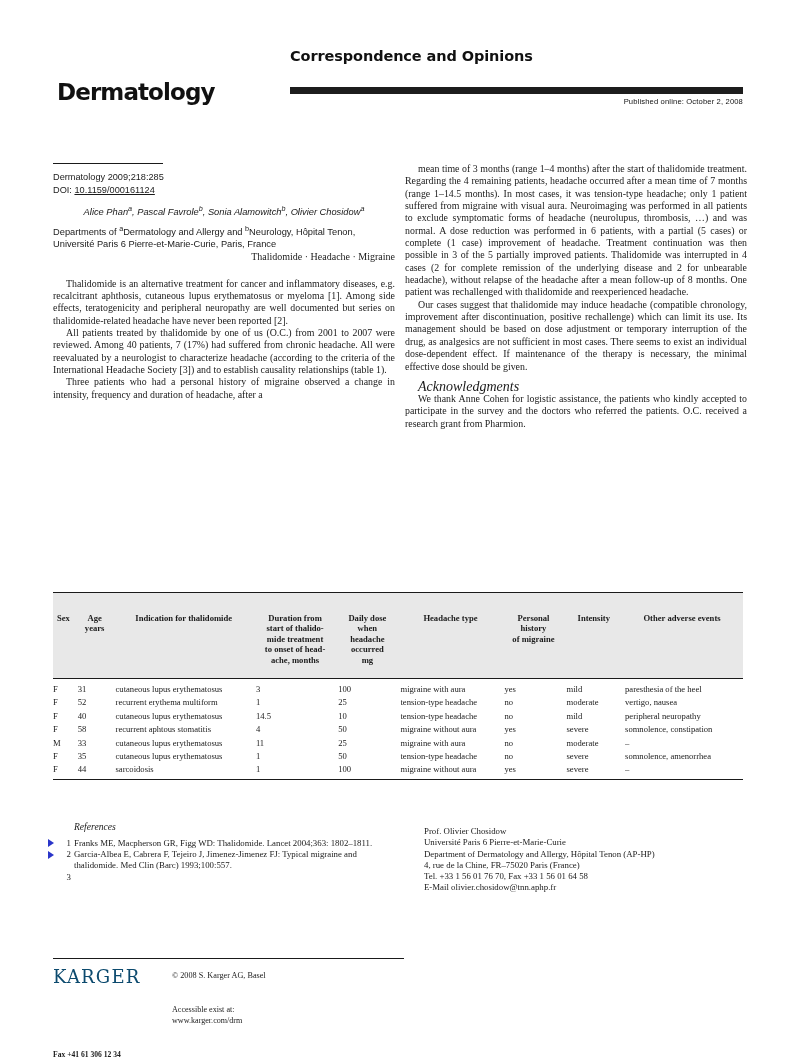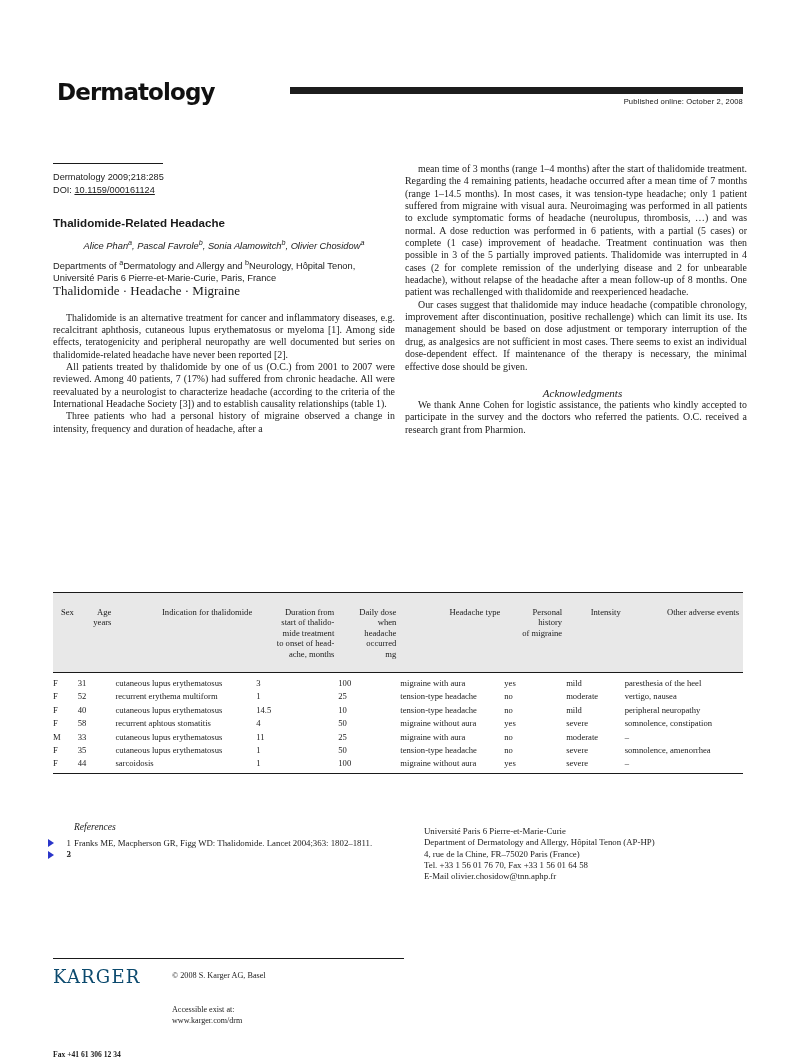--- a/index.html
+++ b/index.html
@@ -119,39 +119,39 @@
   }
   sup { font-size: 7.2px; vertical-align: super; line-height: 0; }
 
   .kw-head {
     font-style: italic;
     font-size: 9.9px;
     margin: 26px 0 0 0;
     text-align: left;
   }
   .kw-list {
-    font-size: 13px;
+    font-size: 10px;
     line-height: 12.3px;
     margin: 1px 0 0 0;
-    text-align: left;
+    text-align: right;
   }
   p.body-p {
     margin: 0;
     text-indent: 13px;
     font-size: 9.9px;
     line-height: 12.35px;
     text-align: justify;
   }
   p.body-p.first { margin-top: 14px; }
 
   .sec-head {
     font-style: italic;
-    font-size: 11px;
-    margin: 14px 0 0 13px;
-    text-align: center;
+    font-size: 14px;
+    margin: 8px 0 0 13px;
+    text-align: left;
   }
 
   
   .table-wrap {
     position: absolute;
     left: 53px;
     top: 592px;
     width: 690px;
   }
   .table-caption {
@@ -161,24 +161,24 @@
   }
   .table-caption b { font-weight: bold; }
   table.data {
     border-collapse: collapse;
     width: 690px;
     font-family: "Liberation Serif", serif;
     font-size: 8.6px;
   }
   table.data thead tr { background: #e8e8e8; }
   table.data thead th {
-    font-weight: normal;
-    text-align: right;
+    font-weight: bold;
+    text-align: center;
     vertical-align: top;
-    padding: 14px 4px 3px 0;
+    padding: 20px 4px 3px 0;
     line-height: 10.4px;
     border-top: 1.3px solid #1a1a1a;
     border-bottom: 1.3px solid #1a1a1a;
     height: 62px;
   }
   table.data tbody td {
     text-align: left;
     vertical-align: top;
     padding: 1.4px 4px 1.4px 0;
     line-height: 10.6px;
@@ -287,34 +287,34 @@
     font-size: 8.1px;
     line-height: 11px;
   }
 </style>
 </head>
 <body>
 
 <div class="page">
 
   <div class="masthead">
+    <div class="running-head">Correspondence and Opinions</div>
     <div class="journal-logo">Dermatology</div>
     <div class="masthead-rule"></div>
     <div class="pub-online">Published online: October 2, 2008</div>
   </div>
 
   <div class="col col-left">
     <div class="topline"></div>
 
     <div class="cite">
       <div>Dermatology 2009;218:285</div>
       <div><span>DOI: </span><span class="doi-link">10.1159/000161124</span></div>
     </div>
 
-    <div class="article-title">Thalidomide-Related Headache</div>
 
     <div class="authors">
       <span>Alice Phan</span><sup>a</sup><span>, </span><span>Pascal Favrole</span><sup>b</sup><span>, </span><span>Sonia Alamowitch</span><sup>b</sup><span>, </span><span>Olivier Chosidow</span><sup>a</sup>
     </div>
 
     <div class="affiliation"><span>Departments of </span><sup>a</sup><span>Dermatology and Allergy and </span><sup>b</sup><span>Neurology, Hôpital Tenon, Université Paris 6 Pierre-et-Marie-Curie, Paris, France</span></div>
 
     <div class="kw-list">Thalidomide · Headache · Migraine</div>
 
     <p class="body-p first">Thalidomide is an alternative treatment for cancer and inflammatory diseases, e.g. recalcitrant aphthosis, cutaneous lupus erythematosus or myeloma [1]. Among side effects, teratogenicity and peripheral neuropathy are well documented but series on thalidomide-related headache have never been reported [2].</p>
@@ -437,28 +437,30 @@
 
     <div class="ref-item">
       <span class="ref-marker"></span>
       <span class="ref-num">1</span>
       <span>Franks ME, Macpherson GR, Figg WD: Thalidomide. Lancet 2004;363: 1802–1811.</span>
     </div>
 
     <div class="ref-item">
       <span class="ref-marker"></span>
       <span class="ref-num">2</span>
+      <span>Garcia-Albea E, Cabrera F, Tejeiro J, Jimenez-Jimenez FJ: Typical migraine and thalidomide. Med Clin (Barc) 1993;100:557.</span>
     </div>
 
     <div class="ref-item">
       <span class="ref-num">3</span>
     </div>
   </div>
 
   <div class="contact">
+    <div>Prof. Olivier Chosidow</div>
     <div>Université Paris 6 Pierre-et-Marie-Curie</div>
     <div>Department of Dermatology and Allergy, Hôpital Tenon (AP-HP)</div>
     <div>4, rue de la Chine, FR–75020 Paris (France)</div>
     <div>Tel. +33 1 56 01 76 70, Fax +33 1 56 01 64 58</div>
     <div>E-Mail olivier.chosidow@tnn.aphp.fr</div>
   </div>
 
   <div class="footer-rule"></div>
   <div class="karger-logo">KARGER</div>
   <div class="copyright">© 2008 S. Karger AG, Basel</div>

